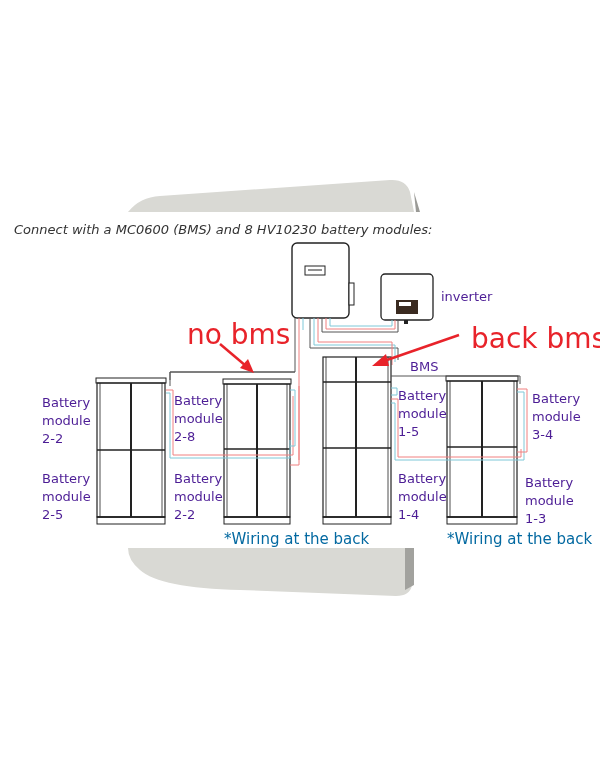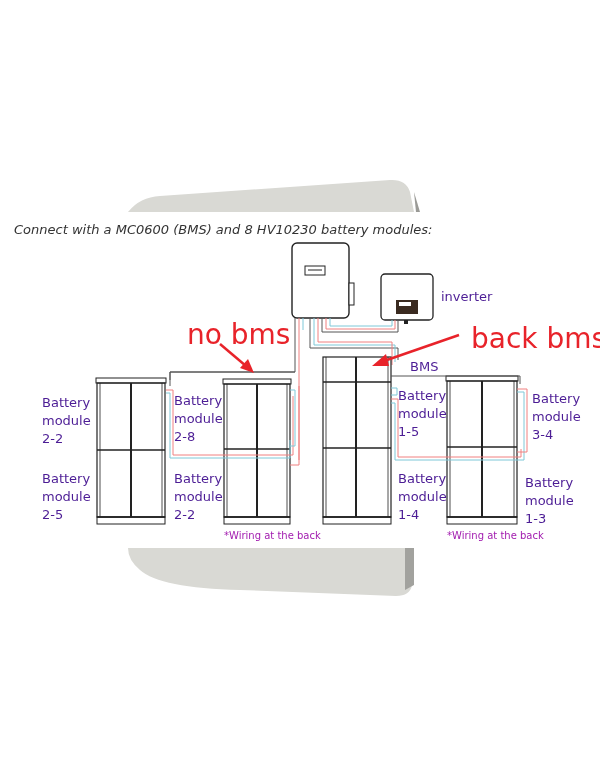--- a/index.html
+++ b/index.html
@@ -1,20 +1,20 @@
 <!DOCTYPE html>
 <html><head>
 <meta charset="utf-8">
 <style>
   html, body { margin:0; padding:0; background:#ffffff; }
   body { width:600px; height:769px; position:relative; overflow:hidden; font-family:"DejaVu Sans", sans-serif; }
   .bg-panel { position:absolute; left:0; top:0; }
   .caption { position:absolute; left:14px; top:222px; font-size:13px; color:#333; white-space:nowrap;font-style:italic; }
   .lbl { position:absolute; font-size:13px; color:#4c1d95; line-height:18px; }
-  .note { position:absolute; font-size:10px; color:#a21caf; white-space:nowrap; }
+  .note { position:absolute; font-size:15px; color:#0369a1; white-space:nowrap; }
   .red-lbl { position:absolute; color:#e8232a; font-size:28px; white-space:nowrap; }
 </style>
 </head>
 <body>
 
 <svg class="bg-panel" width="600" height="769">
   <path d="M128,212 Q140,197 160,196 L390,180 Q406,179 410,192 L414,212 Z" fill="#d9d9d4"></path>
   <path d="M414,192 L416,212 L420,212 Z" fill="#9a9a96"></path>
   <path d="M128,548 L412,548 L412,585 Q410,596 396,596 L240,590 Q160,588 140,570 Q128,560 128,548 Z" fill="#d9d9d4"></path>
   <path d="M405,548 L414,548 L414,585 L405,590 Z" fill="#a2a29e"></path>

